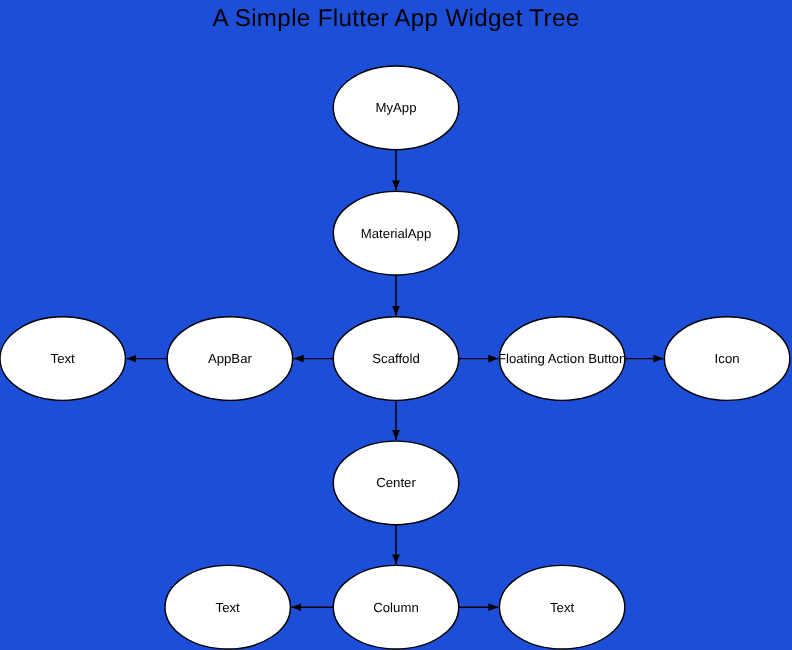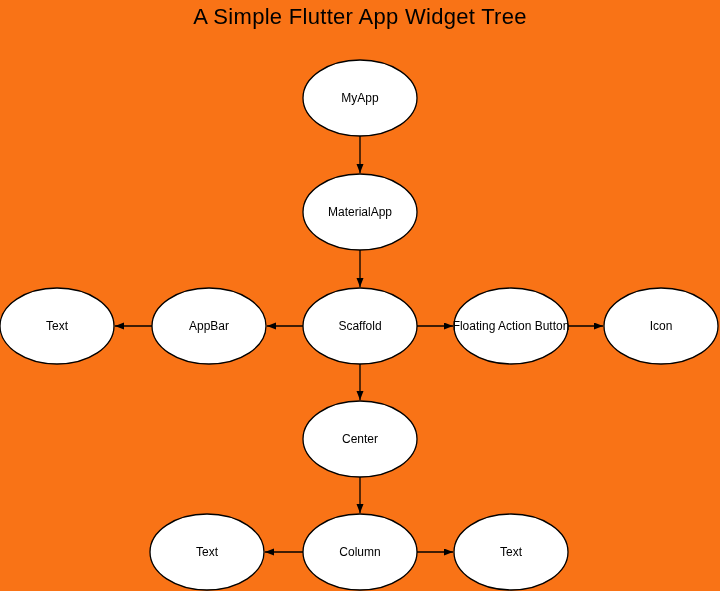--- a/index.html
+++ b/index.html
@@ -1,20 +1,20 @@
 <!DOCTYPE html>
 <html><head>
 <meta charset="utf-8">
 <style>
   html, body { margin: 0; padding: 0; background: #ffffff; }
   .page {
     position: relative;
     width: 720px;
     height: 591px;
-    background: #f97316;
+    background: #1d4ed8;
     overflow: hidden;
     font-family: "Liberation Sans", sans-serif;
   }
   .title {
     position: absolute;
     top: 4px;
     left: 0;
     width: 100%;
     text-align: center;
     font-size: 22px;

